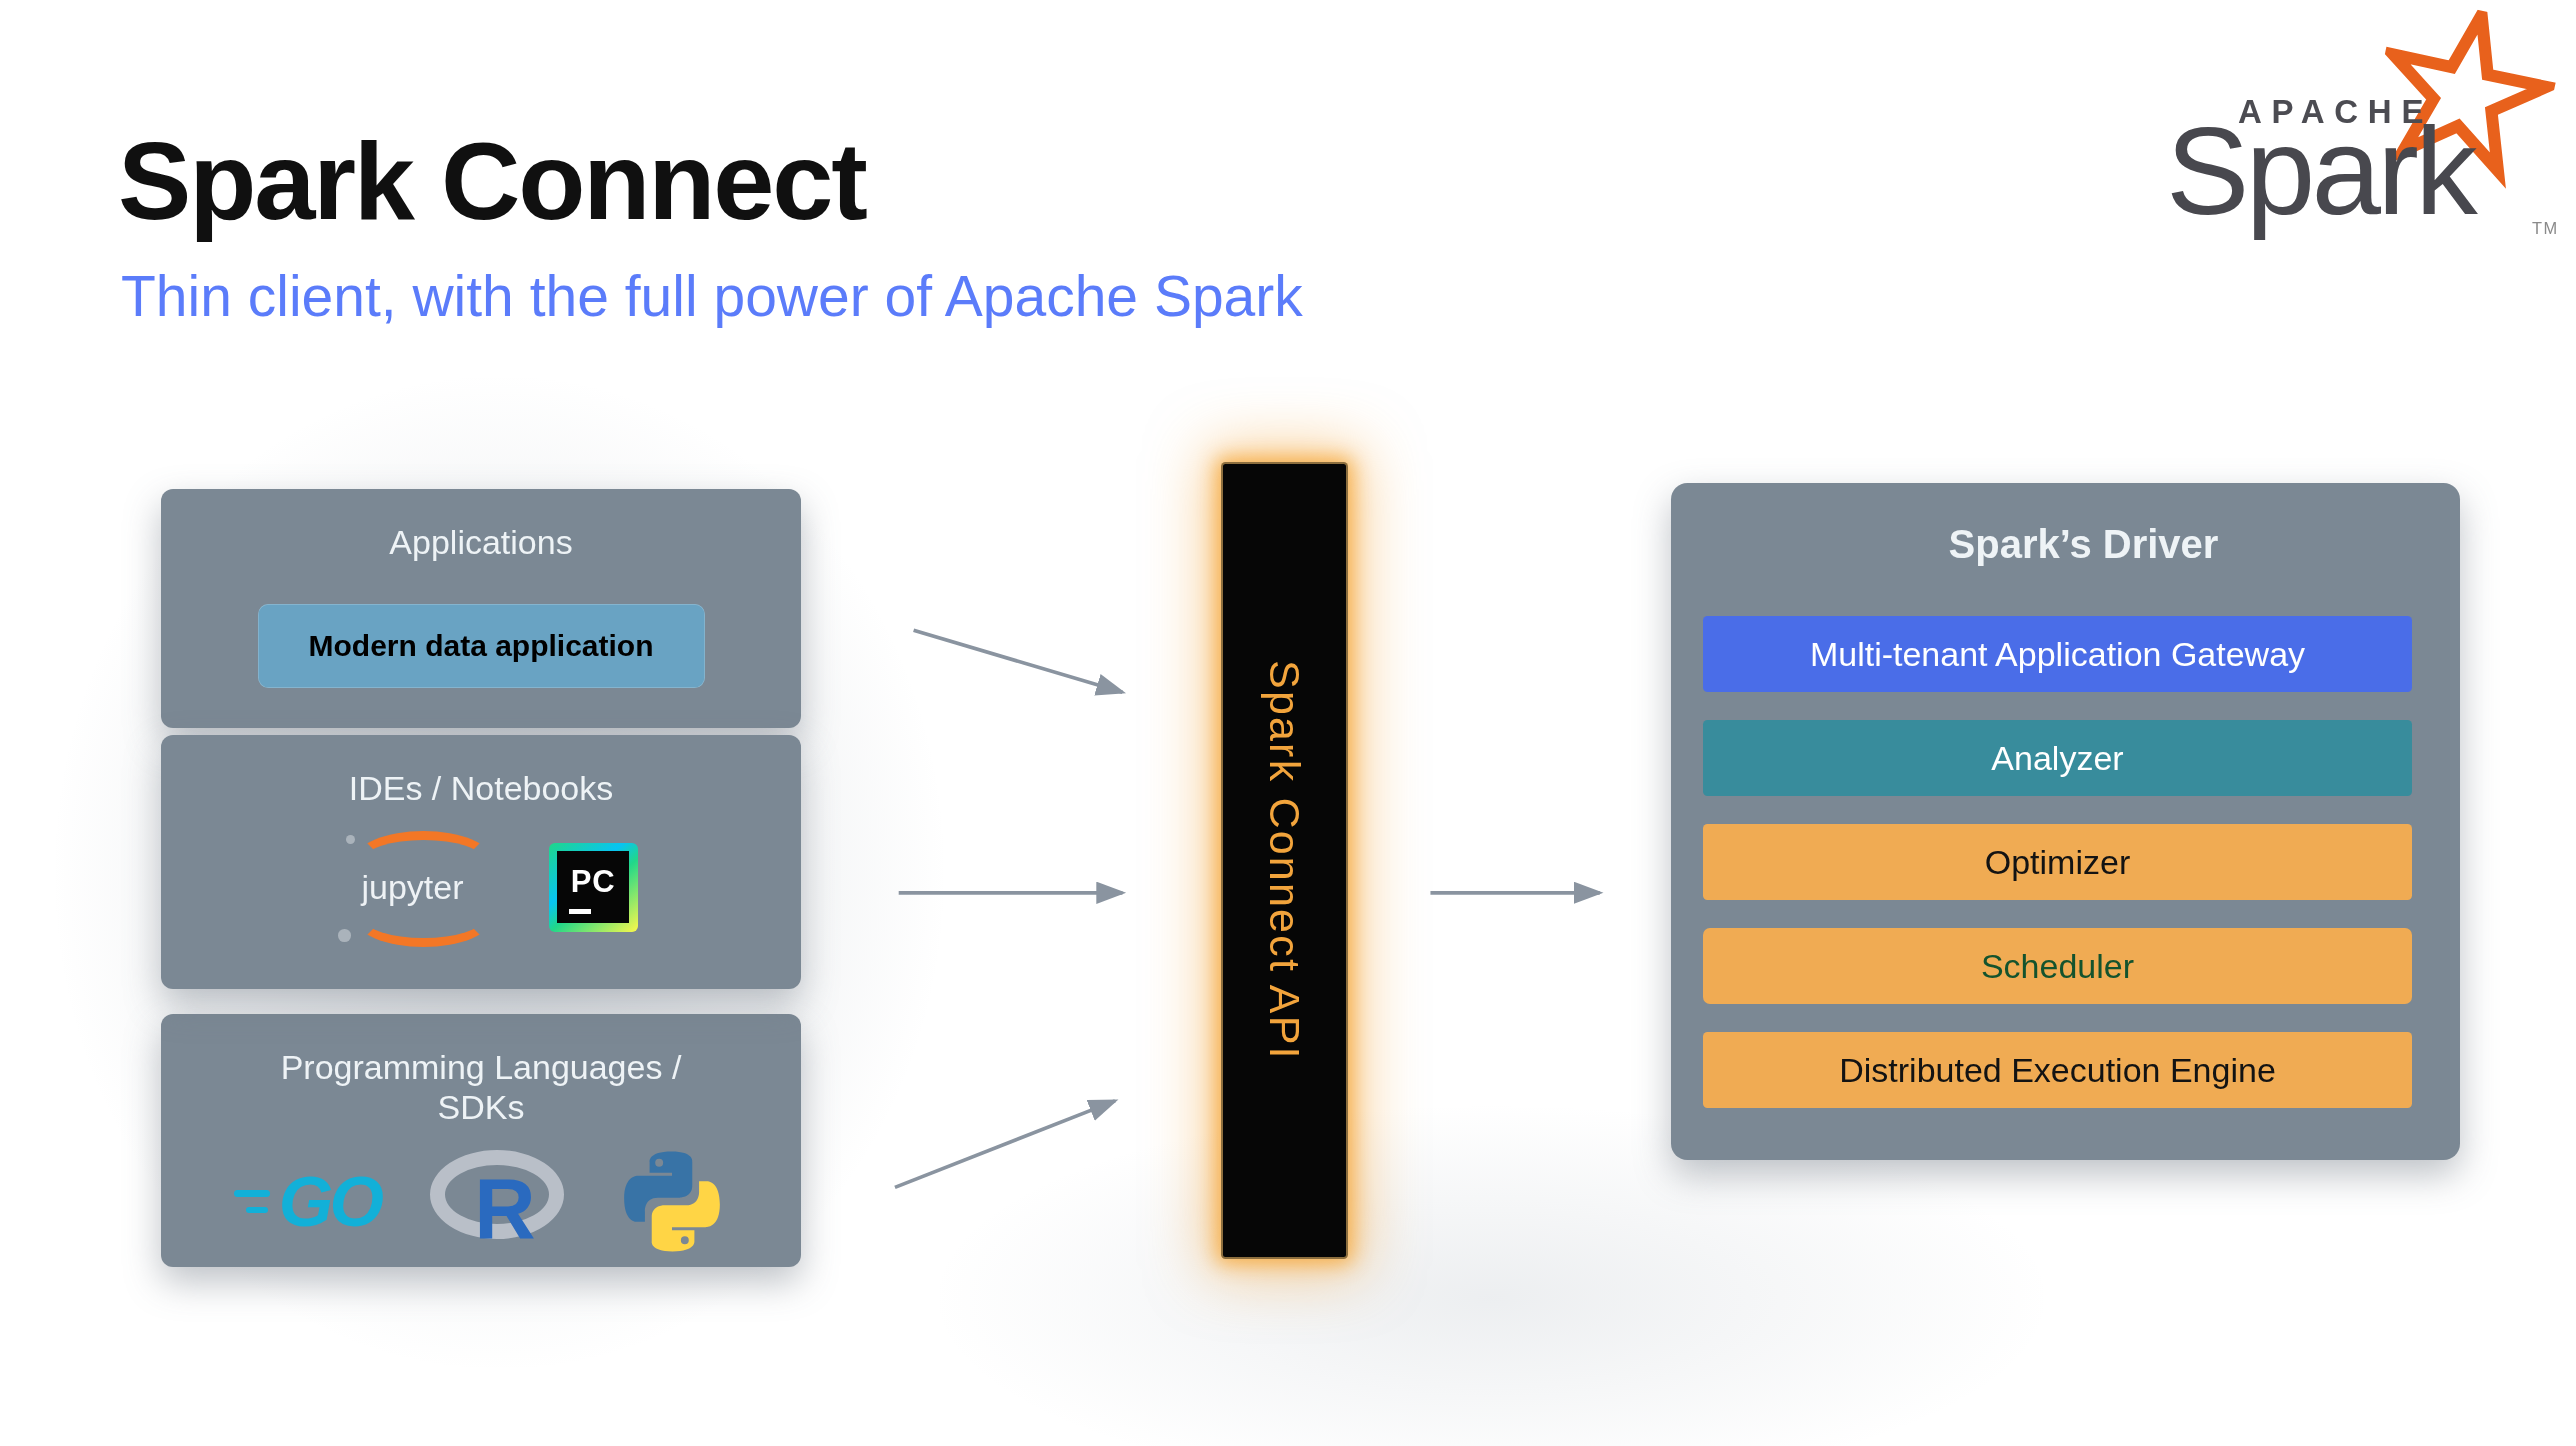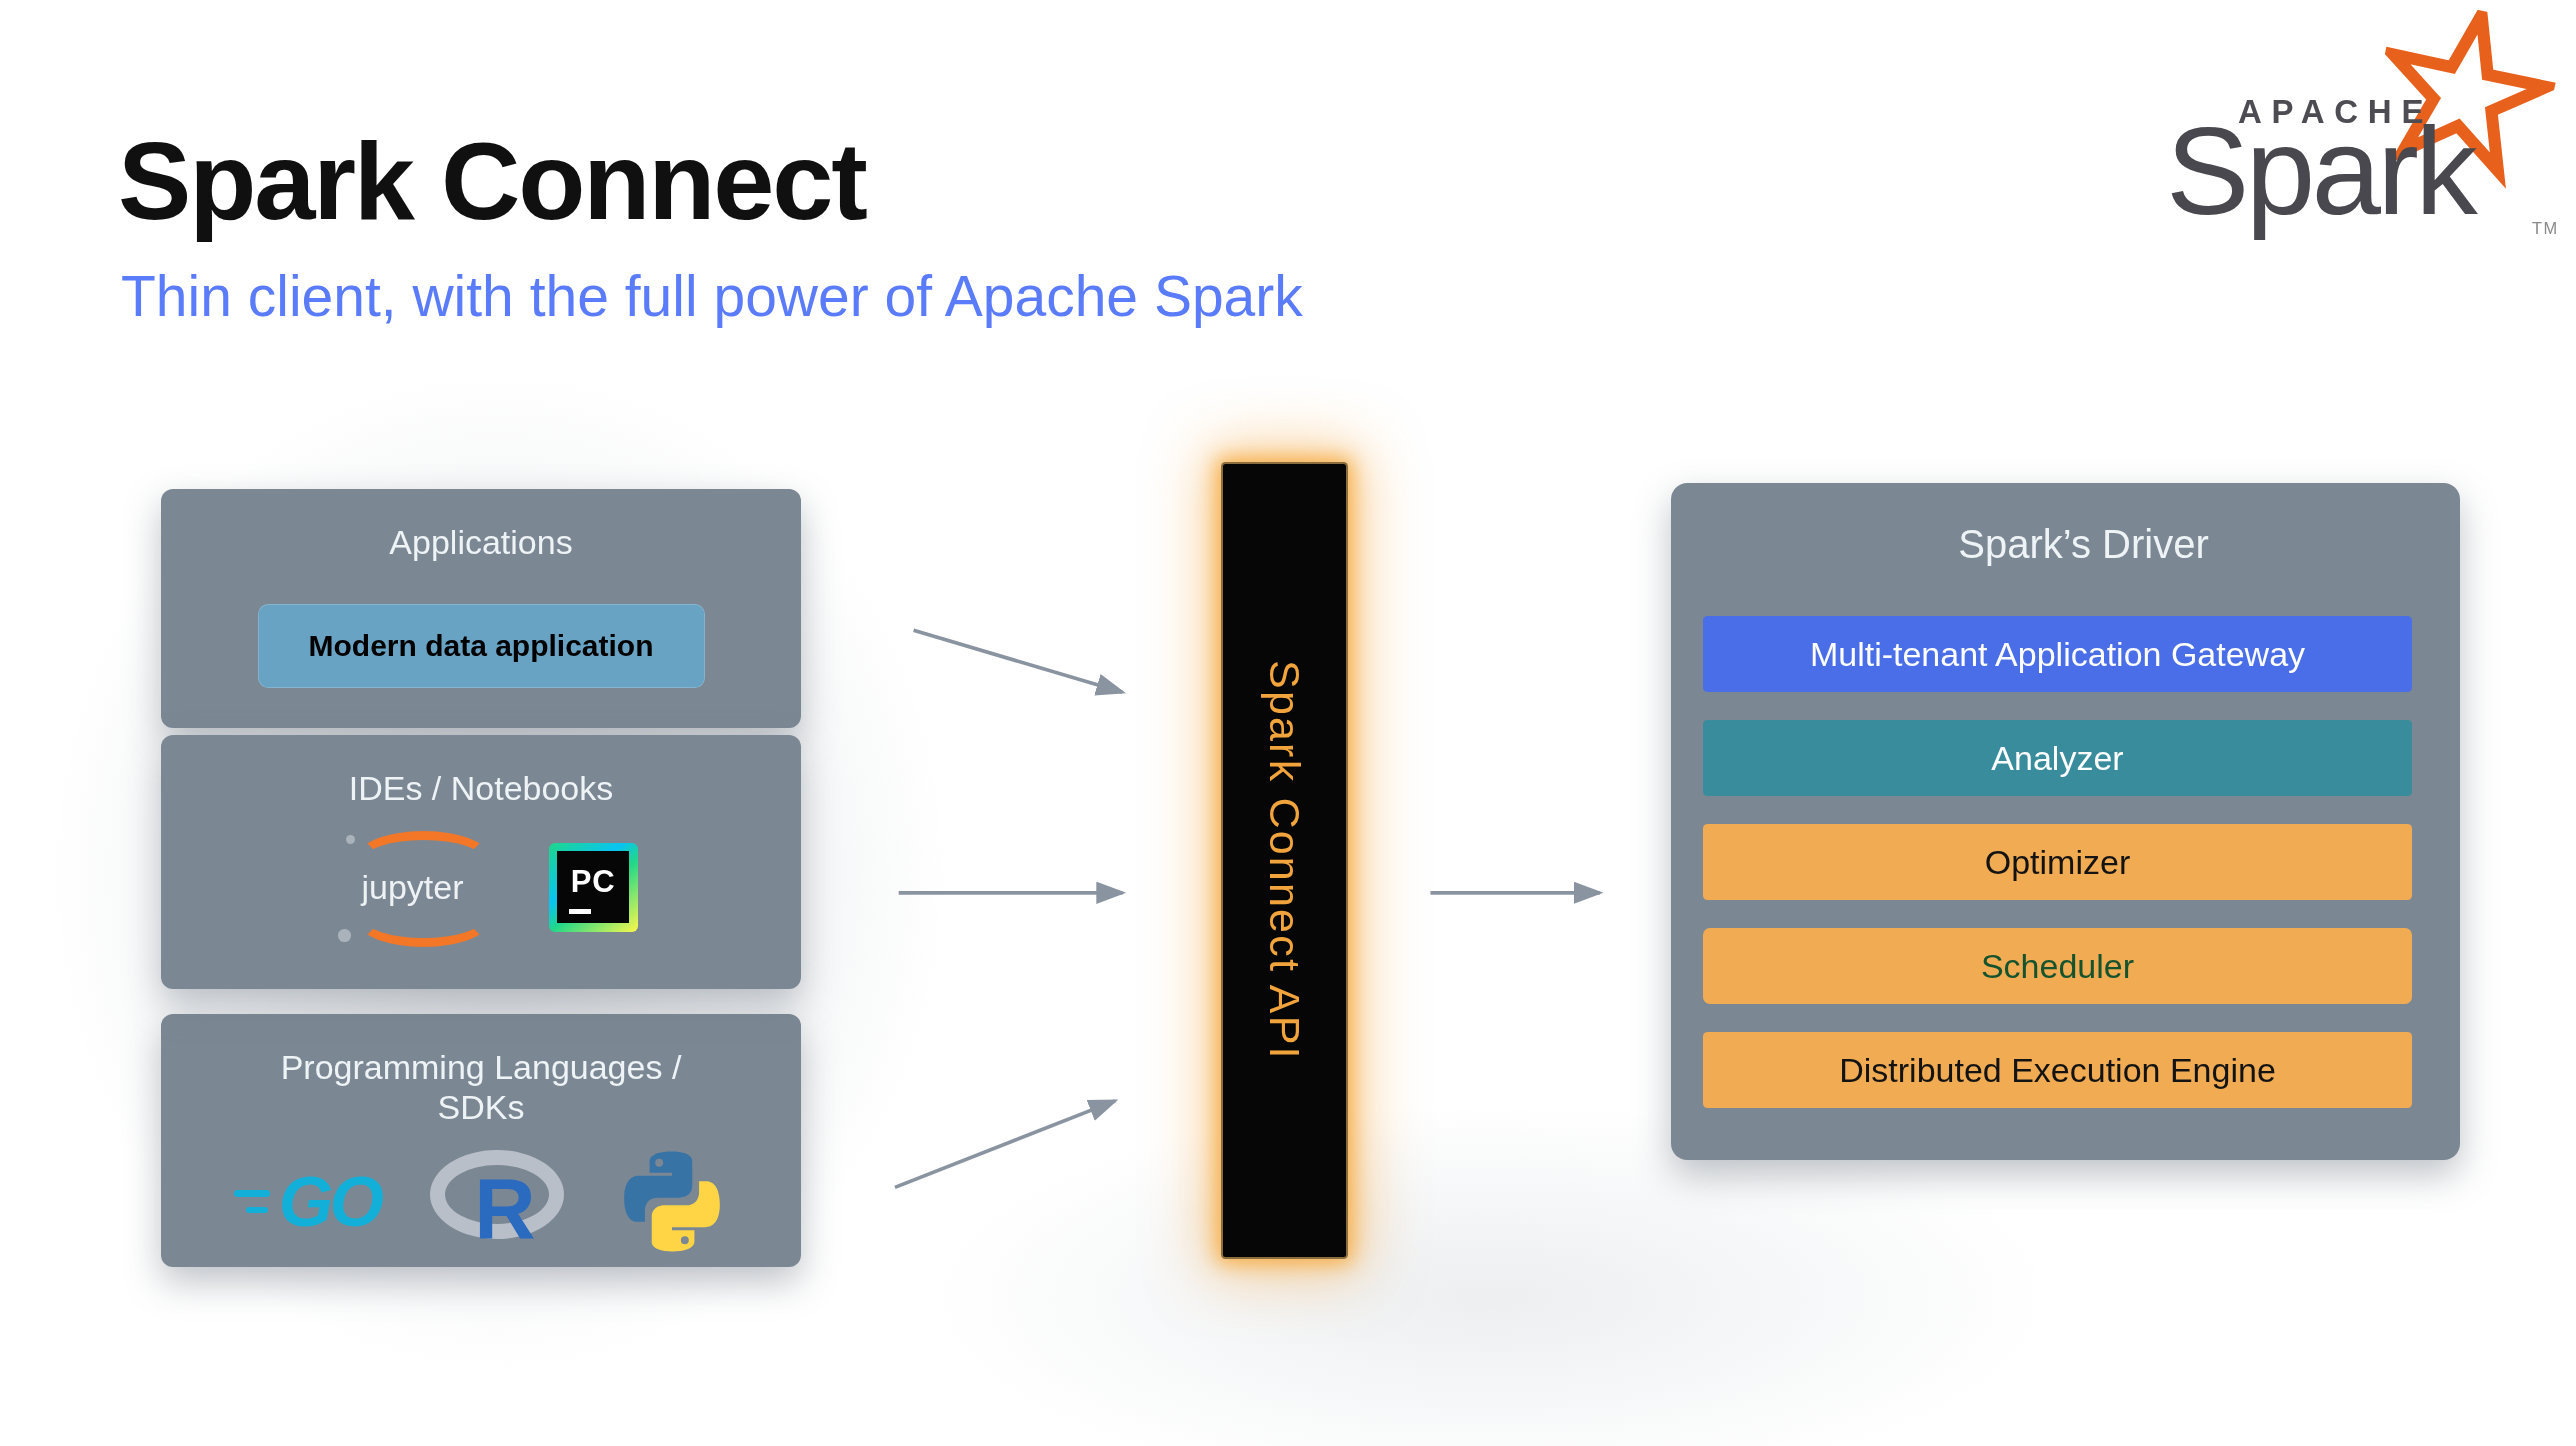--- a/index.html
+++ b/index.html
@@ -81,21 +81,21 @@
     box-shadow:0 0 60px 13.4px rgba(243,158,44,0.5), 0 0 19.4px 4.5px rgba(248,176,70,0.85); }
   .connector-label { writing-mode:vertical-rl; font-size:43px; font-weight:500; letter-spacing:2.2px;
     color:#f2a43c; white-space:nowrap; }
 
   
   .arrows { position:absolute; left:0; top:0; width:100%; height:100%; pointer-events:none; }
 
   
   .driver-panel { position:absolute; left:1671px; top:483px; width:789px; height:677px;
     background:#7b8894; border-radius:16.4px; box-shadow:0 15px 36px rgba(110,120,130,0.45); }
-  .driver-title { text-align:center; padding-top:39px; font-size:40px; font-weight:400; color:#eef3f6;margin-left:36px; }
+  .driver-title { text-align:center; padding-top:39px; font-size:40px; font-weight:700; color:#eef3f6;margin-left:36px; }
   .driver-rows { position:absolute; left:32px; right:48px; top:133px; display:flex; flex-direction:column; gap:28px; }
   .driver-row { height:76px; border-radius:4.5px; display:flex; align-items:center; justify-content:center;
     font-size:34px; font-weight:500; }
 </style>
 </head>
 <body>
 
 <div class="slide">
 
   <div class="bg-wash-left"></div>

